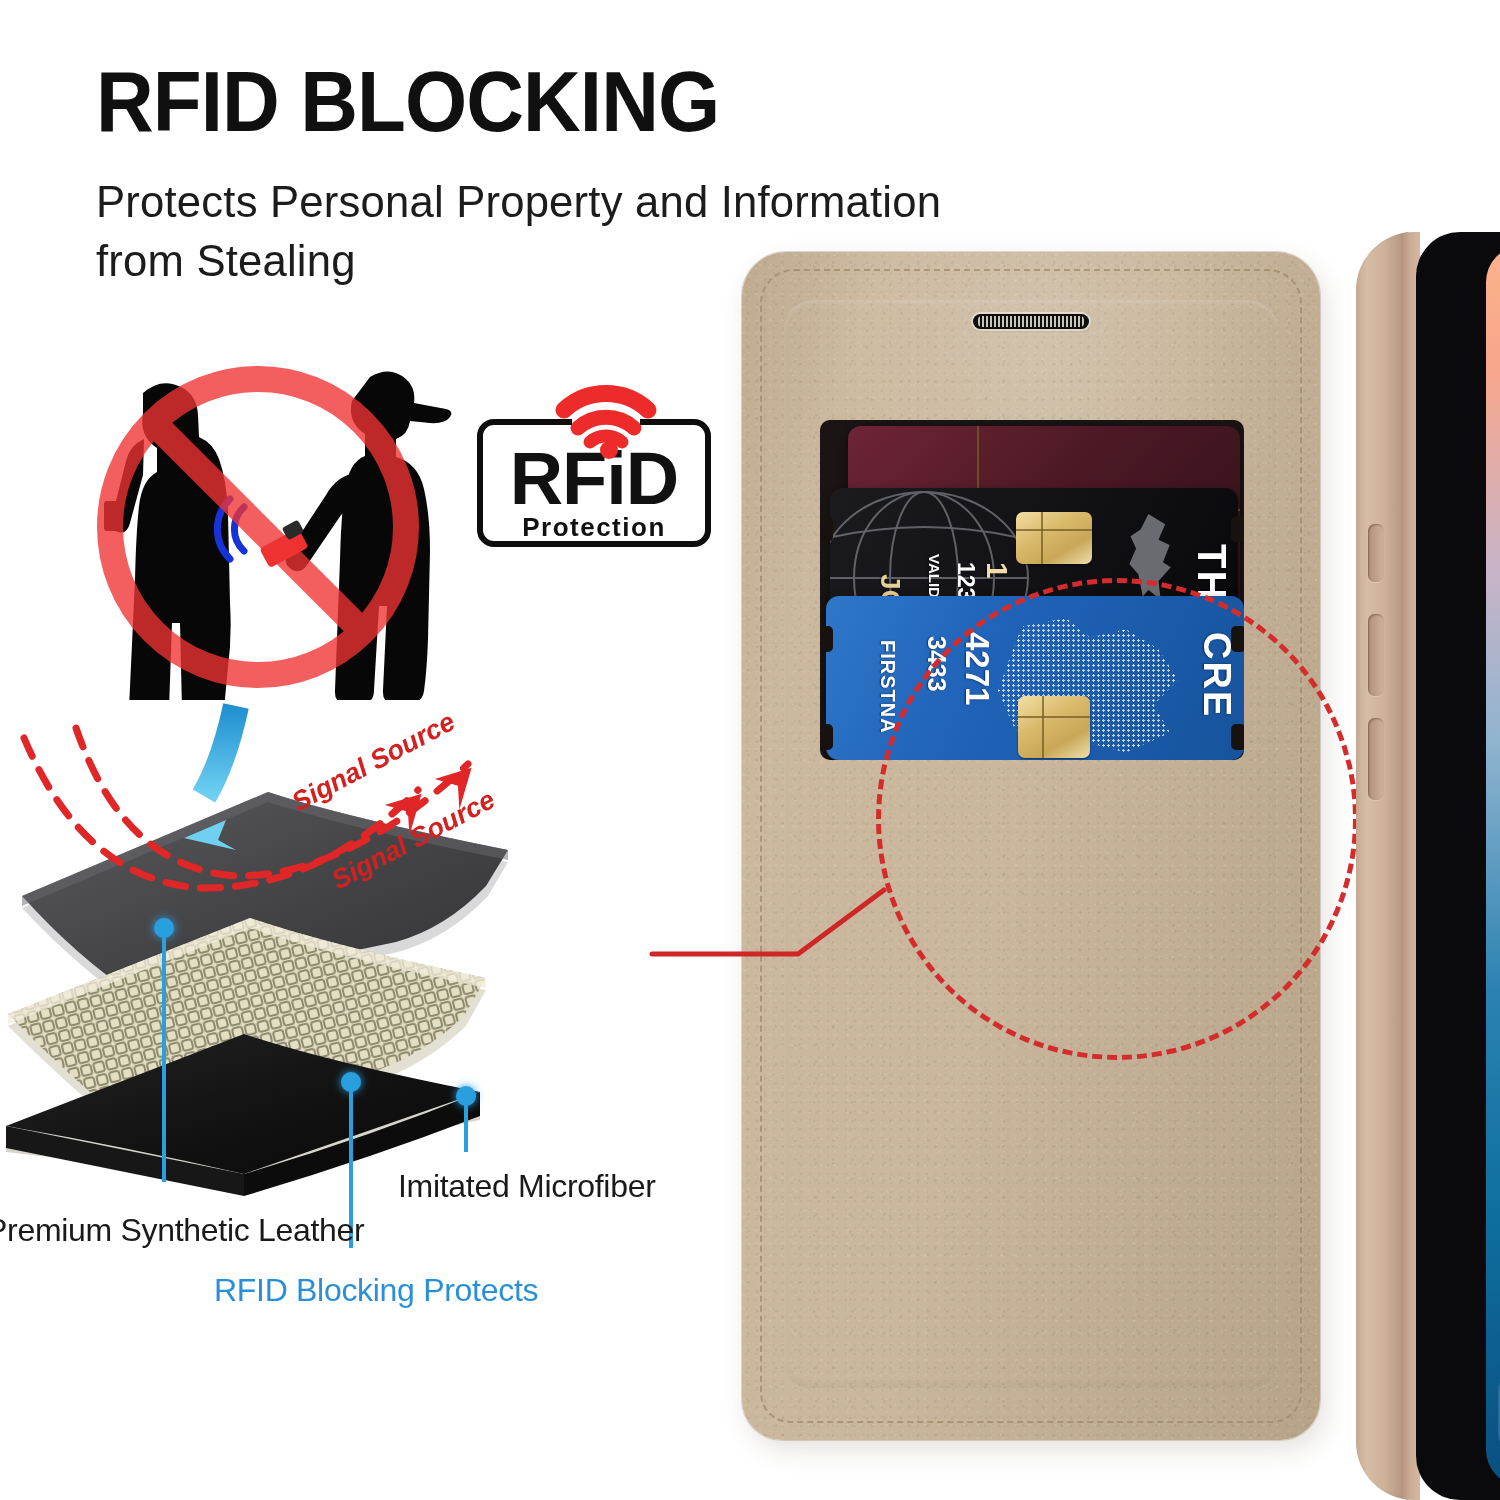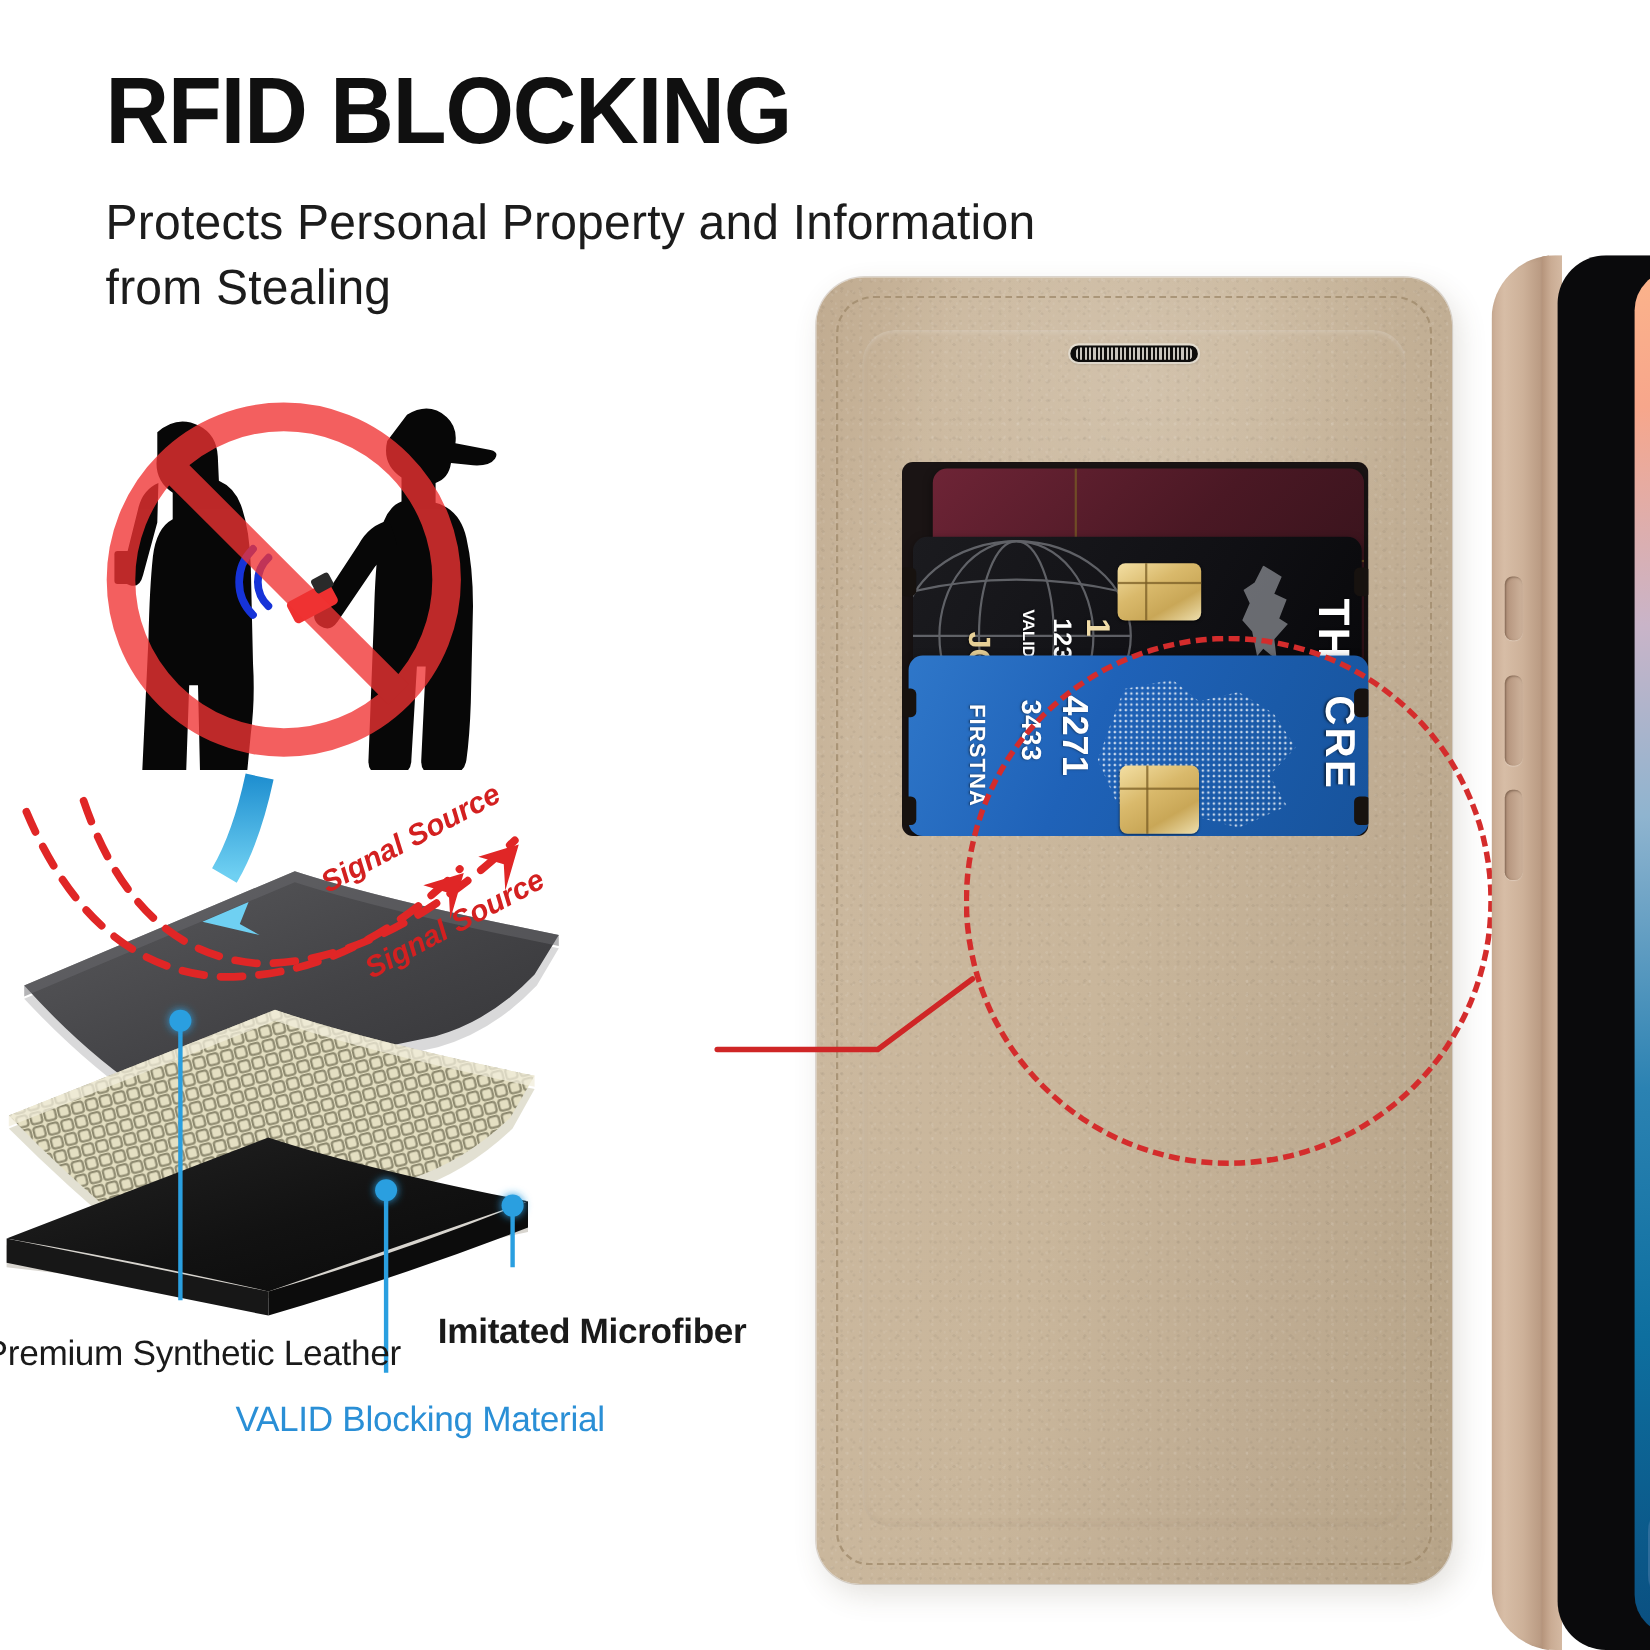--- a/index.html
+++ b/index.html
@@ -42,21 +42,21 @@
   .layer-diagram { position:absolute; left:-12px; top:700px; width:700px; height:560px; }
   .layer-diagram svg { width:100%; height:100%; display:block; }
 
   
   .diag-label {
     position:absolute; font-size:32px; font-weight:400; color:#1a1a1a;
     white-space:nowrap; letter-spacing:-0.3px;
   }
   .diag-label.blue { color:#2a8fd6; }
   #lbl-leather { left:-14px; top:1212px; }
-  #lbl-microfiber { left:398px; top:1192px;font-weight:bold; }
+  #lbl-microfiber { left:398px; top:1168px; }
   #lbl-rfidmat { left:214px; top:1272px; color:#2a8fd6; }
 
   
   .flap {
     position:absolute; left:742px; top:252px; width:578px; height:1188px;
     border-radius:44px 44px 40px 40px;
     background:
       radial-gradient(ellipse 70% 40% at 52% 8%, rgba(255,255,255,.16), rgba(255,255,255,0) 60%),
       linear-gradient(103deg, #c0ab90 0%, #cbb89e 16%, #c9b69b 48%, #bfac92 74%, #b7a488 100%);
     box-shadow: 0 0 0 1px rgba(140,120,95,.28), 6px 10px 26px rgba(90,72,50,.16);
@@ -270,20 +270,38 @@
         <path d="M182 144 a42 42 0 0 0 0 60"></path>
       </g>
 
       <g opacity="0.78">
         <circle cx="210" cy="172" r="148" fill="none" stroke="#f03333" stroke-width="26"></circle>
         <line x1="106" y1="68" x2="314" y2="276" stroke="#f03333" stroke-width="26" stroke-linecap="butt"></line>
       </g>
     </svg>
   </div>
 
+  <div class="rfid-badge">
+    <svg viewBox="0 0 252 188" xmlns="http://www.w3.org/2000/svg">
+
+      <g fill="none" stroke="#ee2b2b" stroke-linecap="round">
+        <path d="M96 42 a62 62 0 0 1 84 0" stroke-width="17"></path>
+        <path d="M110 60 a42 42 0 0 1 56 0" stroke-width="15"></path>
+        <path d="M122 74 a24 24 0 0 1 32 0" stroke-width="13"></path>
+      </g>
+
+      <path d="M104 54 L26 54 a14 14 0 0 0 -14 14 L12 162 a14 14 0 0 0 14 14 L226 176 a14 14 0 0 0 14 -14 L240 68 a14 14 0 0 0 -14 -14 L172 54" fill="none" stroke="#0d0d0d" stroke-width="6"></path>
+
+      <text x="126" y="136" font-family="Liberation Sans, sans-serif" font-size="74" font-weight="700" fill="#111" text-anchor="middle" letter-spacing="-1">RFiD</text>
+
+      <circle cx="141" cy="82" r="9" fill="#ee2b2b"></circle>
+
+      <text x="126" y="168" font-family="Liberation Sans, sans-serif" font-size="26" font-weight="700" fill="#111" text-anchor="middle" letter-spacing="1.5">Protection</text>
+    </svg>
+  </div>
 
   <div class="layer-diagram">
     <svg viewBox="0 0 700 560" xmlns="http://www.w3.org/2000/svg">
       <defs>
         <linearGradient id="gradBlueArrow" x1="0" y1="0" x2="0" y2="1">
           <parameter name="stop" offset="0%" stop-color="#1f8fd0"></parameter>
           <stop offset="0%" stop-color="#1f8fd0"></stop>
           <stop offset="100%" stop-color="#6fd0f2"></stop>
         </linearGradient>
         <linearGradient id="gradTop" x1="0" y1="0" x2="1" y2="1">
@@ -351,21 +369,21 @@
         <line x1="363" y1="382" x2="363" y2="548" stroke="#2a9fe0" stroke-width="4"></line>
         <circle cx="363" cy="382" r="10" fill="#2a9fe0" filter="url(#dotGlow)"></circle>
 
         <line x1="478" y1="396" x2="478" y2="452" stroke="#2a9fe0" stroke-width="4"></line>
         <circle cx="478" cy="396" r="10" fill="#2a9fe0" filter="url(#dotGlow)"></circle>
       </g>
     </svg>
   </div>
 
   <div class="diag-label" id="lbl-leather">Premium Synthetic Leather</div>
-  <div class="diag-label blue" id="lbl-rfidmat">VALID Blocking Material</div>
+  <div class="diag-label blue" id="lbl-rfidmat">RFID Blocking Protects</div>
   <div class="diag-label" id="lbl-microfiber">Imitated Microfiber</div>
 
   <div class="flap">
     <div class="stitch"></div>
     <div class="inner-panel"></div>
     <div class="speaker-cutout"></div>
 
     <div class="card-pocket">
       <div class="pocket-bg"></div>
 

